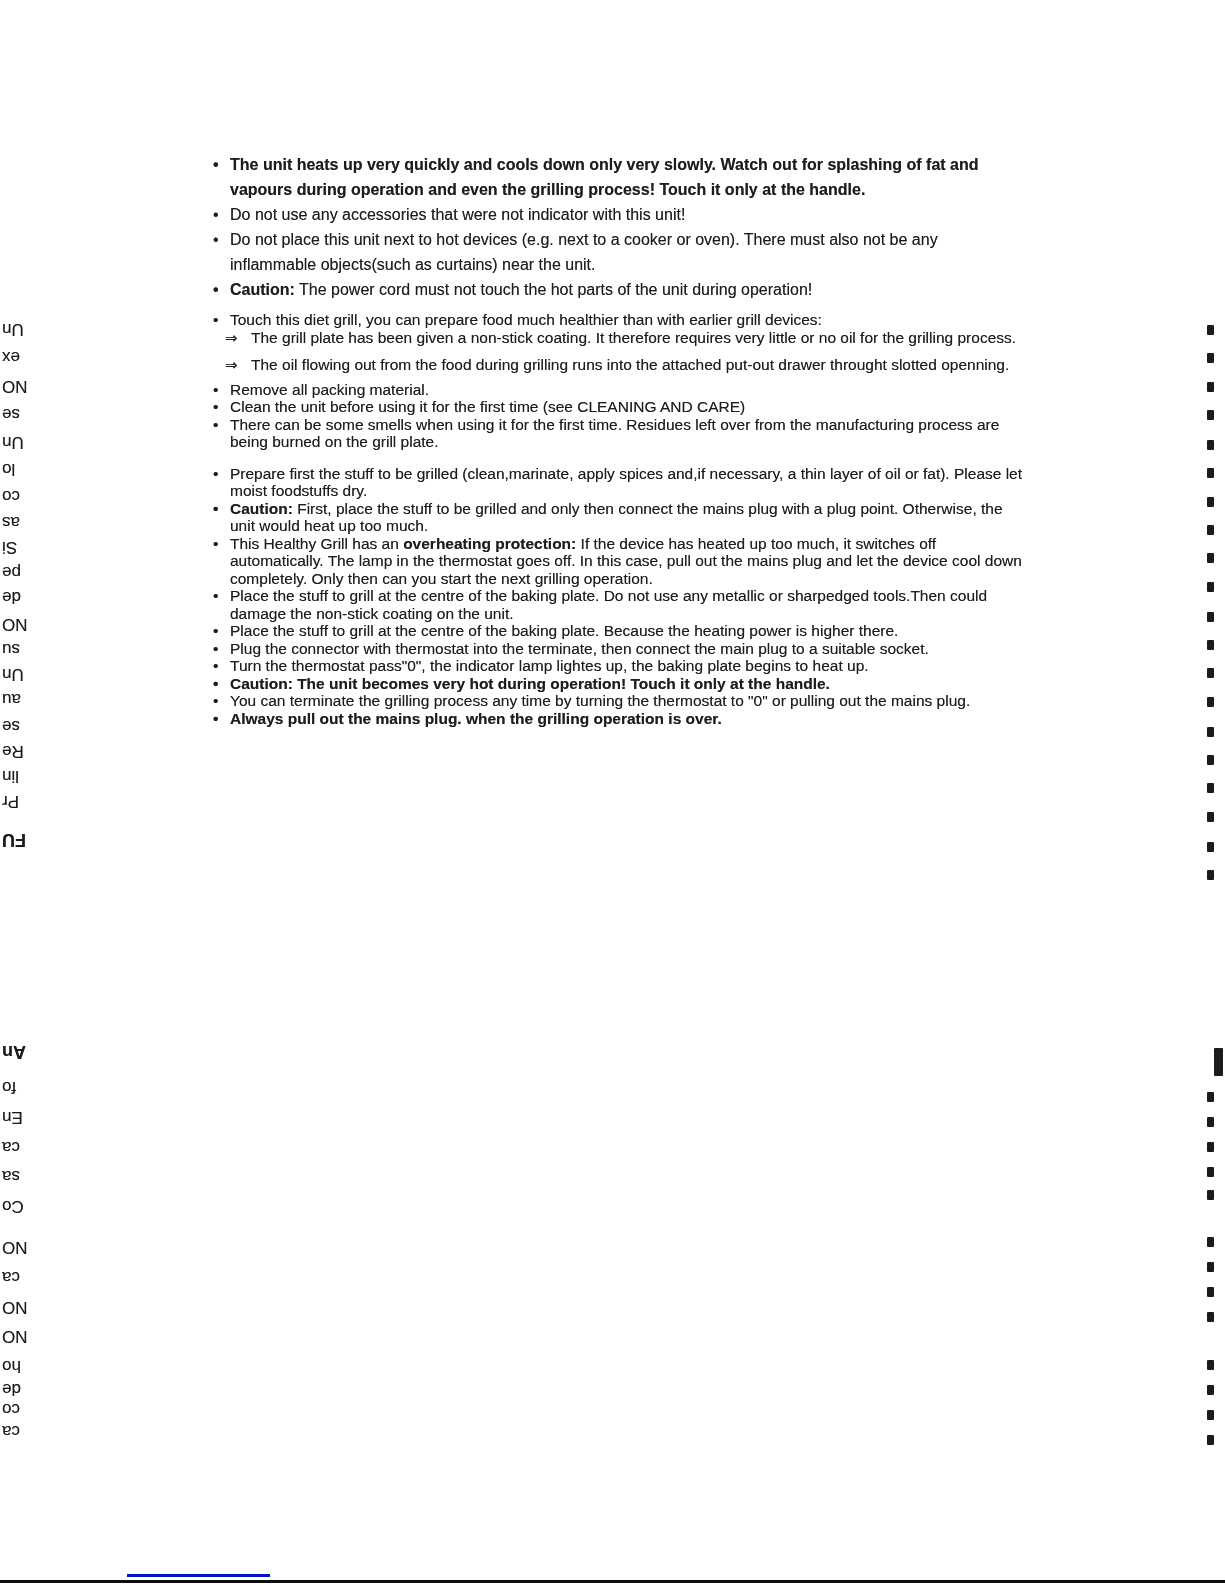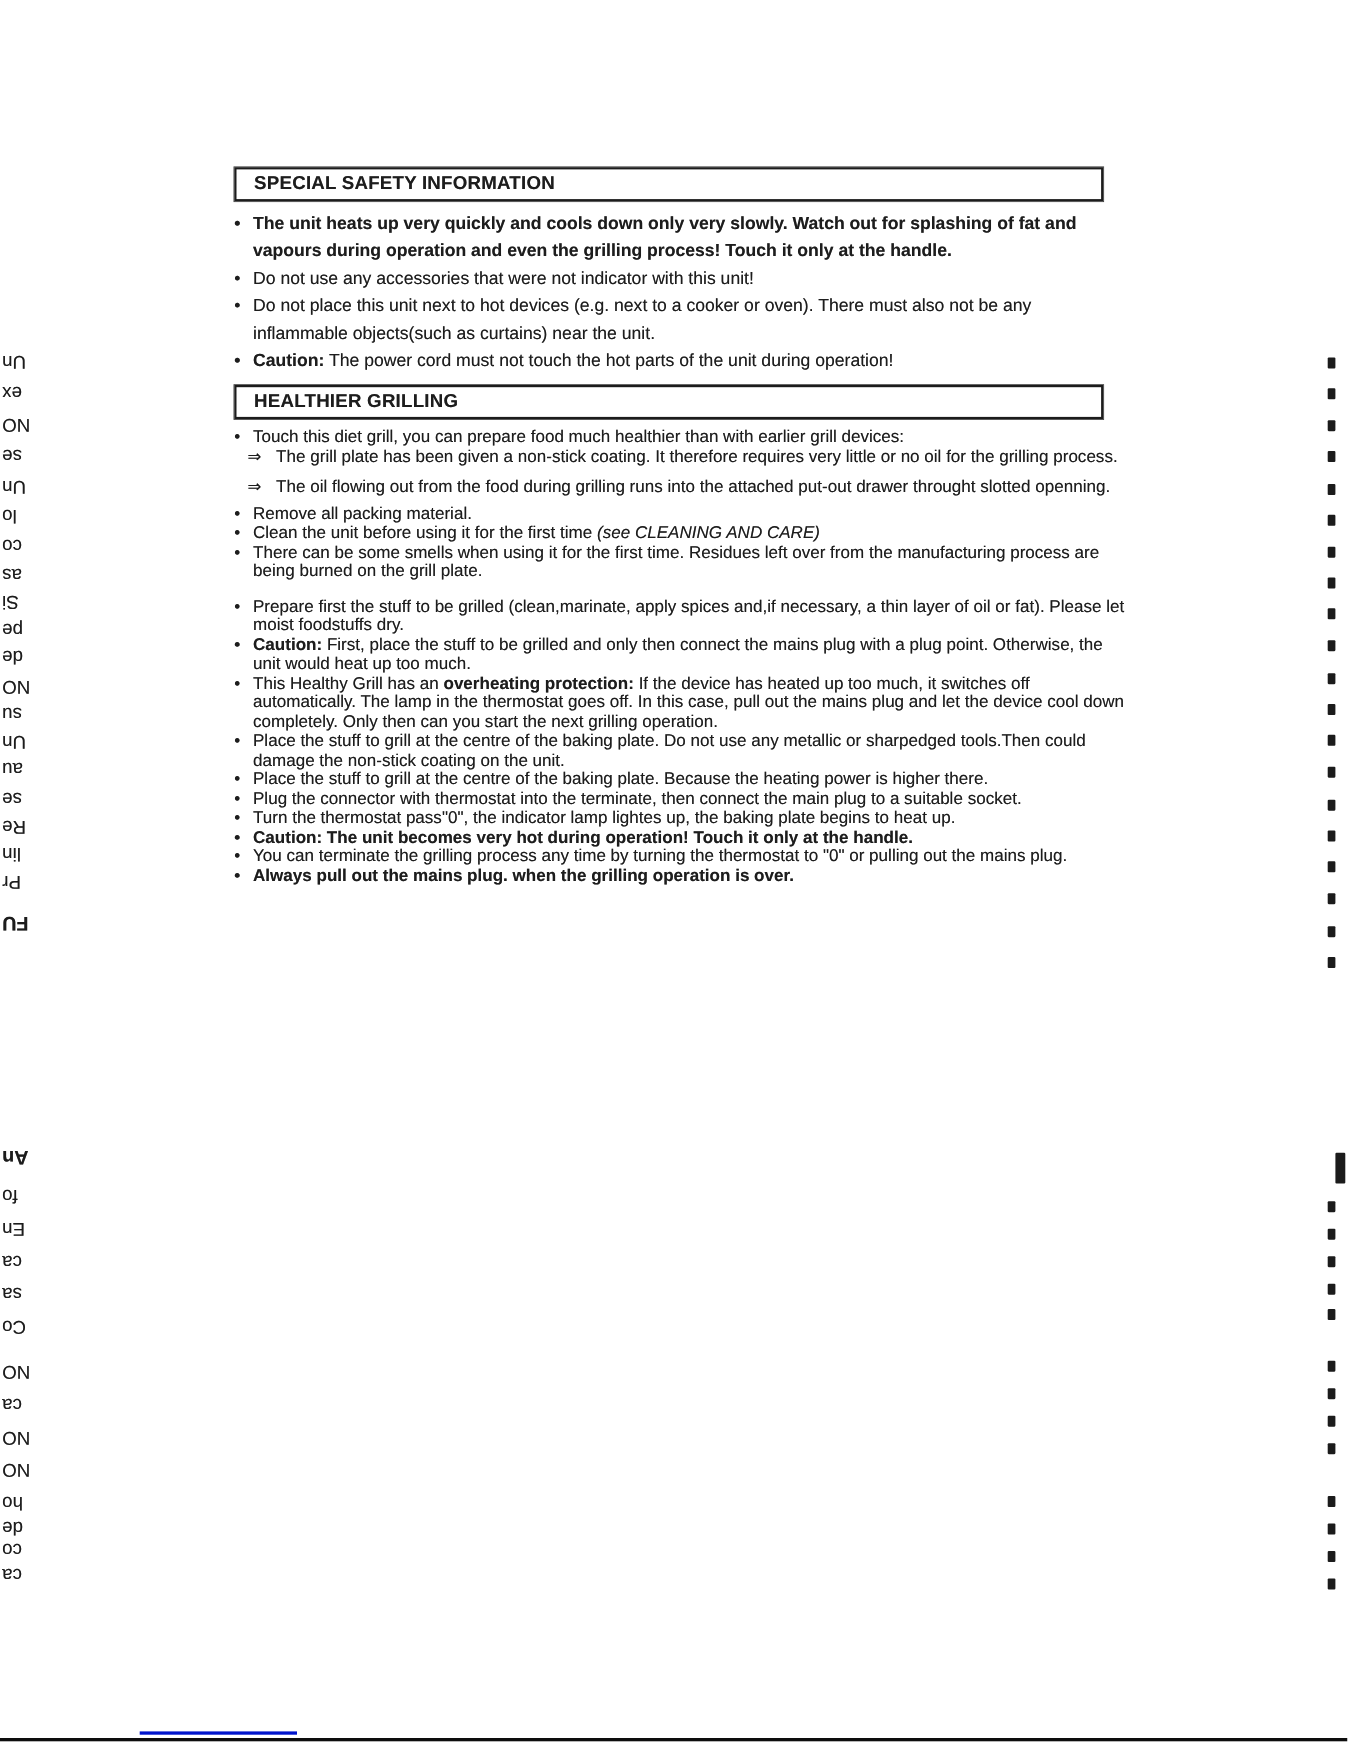--- a/index.html
+++ b/index.html
@@ -33,21 +33,21 @@
   .sec-loose .item{font-size:16px;line-height:25px;}
   .sec-tight .items{width:818px;}
   .sec-tight .item{font-size:15.5px;line-height:17.5px;}
   .sec-0{margin-bottom:9px;}
   .sec-1{margin-bottom:7px;}
   .sec-2{margin-bottom:14px;}
   .arrow-item{margin-left:12px;}
   .arrow-item .mk{flex:0 0 26px;font-size:15px;}
   .spaced{margin-top:10px;}
   .b{font-weight:bold;}
-  .i{font-style:italic;}
+  .i{}
   
   .frag{
     position:absolute;left:2px;
     transform:rotate(180deg);
     font-size:17px;line-height:1;color:#1c1c1c;
     text-shadow:0 0 .6px rgba(20,20,20,.5);
     white-space:nowrap;
   }
   .frag.b{font-size:18px;}
   
@@ -55,42 +55,40 @@
   
   .blue-line{position:absolute;height:3px;}
   .black-line{position:absolute;left:0;top:1580px;width:1225px;height:3px;}
 </style>
 </head>
 <body style="color: rgb(29, 29, 29);">
 
 <div class="page">
   <div class="content" id="sections-root">
       <div class="section sec-0 sec-loose">
-        <div class="sec-box"><span>SPECIAL SAFETY INFORMATION</span></div>
         <div class="items">
           <div class="item">
             <span class="mk b">•</span>
             <span class="tx"><span class="b ">The unit heats up very quickly and cools down only very slowly. Watch out for splashing of fat and vapours during operation and even the grilling process! Touch it only at the handle.</span></span>
           </div>
           <div class="item">
             <span class="mk">•</span>
             <span class="tx"><span class="">Do not use any accessories that were not indicator with this unit!</span></span>
           </div>
           <div class="item">
             <span class="mk">•</span>
             <span class="tx"><span class="">Do not place this unit next to hot devices (e.g. next to a cooker or oven). There must also not be any inflammable objects(such as curtains) near the unit.</span></span>
           </div>
           <div class="item">
             <span class="mk b">•</span>
             <span class="tx"><span class="b ">Caution:</span><span class=""> The power cord must not touch the hot parts of the unit during operation!</span></span>
           </div>
         </div>
       </div>
       <div class="section sec-1 sec-tight">
-        <div class="sec-box"><span>HEALTHIER GRILLING</span></div>
         <div class="items">
           <div class="item">
             <span class="mk">•</span>
             <span class="tx"><span class="">Touch this diet grill, you can prepare food much healthier than with earlier grill devices:</span></span>
           </div>
           <div class="item arrow-item">
             <span class="mk">⇒</span>
             <span class="tx"><span class="">The grill plate has been given a non-stick coating. It therefore requires very little or no oil for the grilling process.</span></span>
           </div>
           <div class="item arrow-item spaced">

